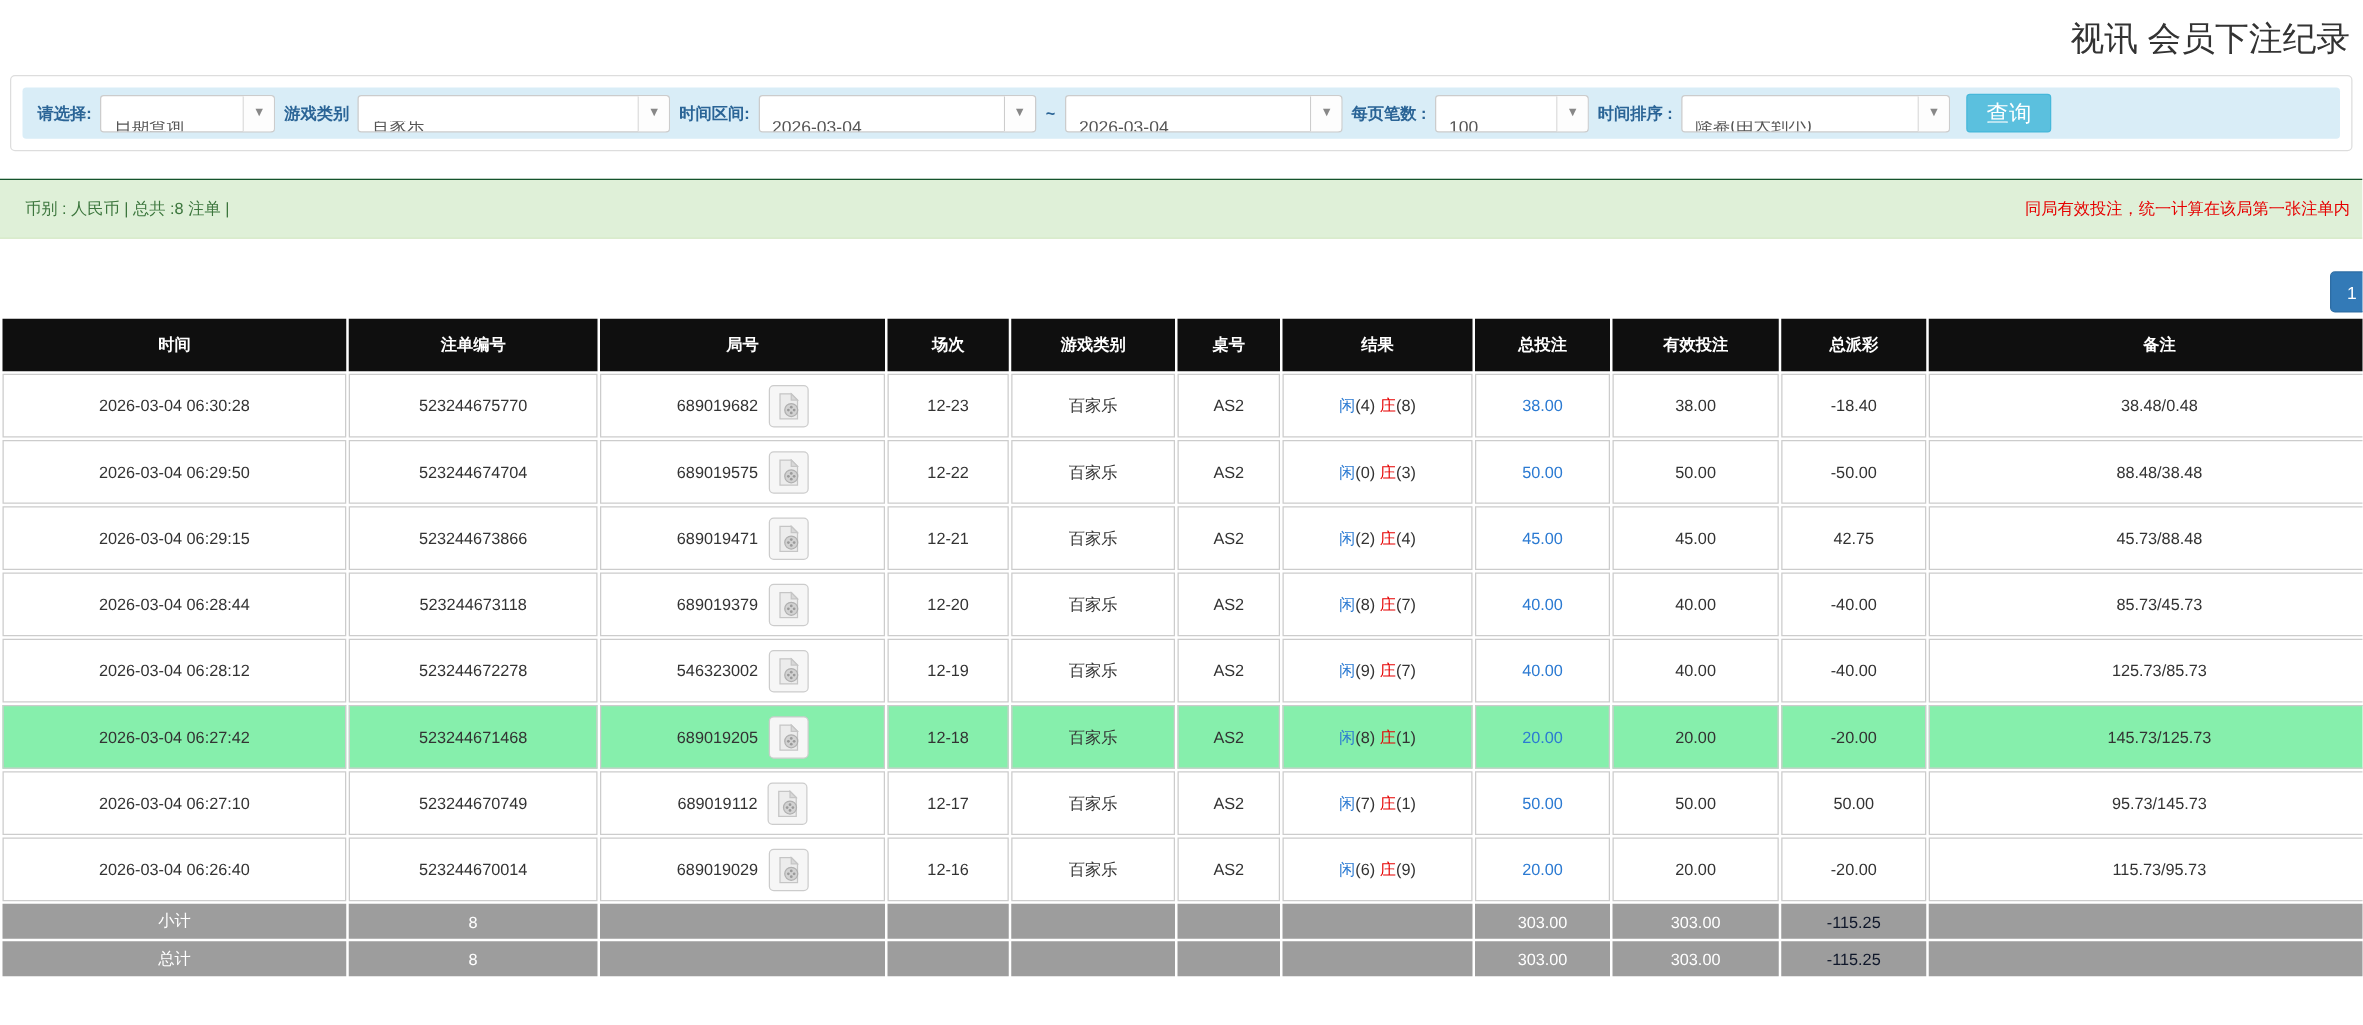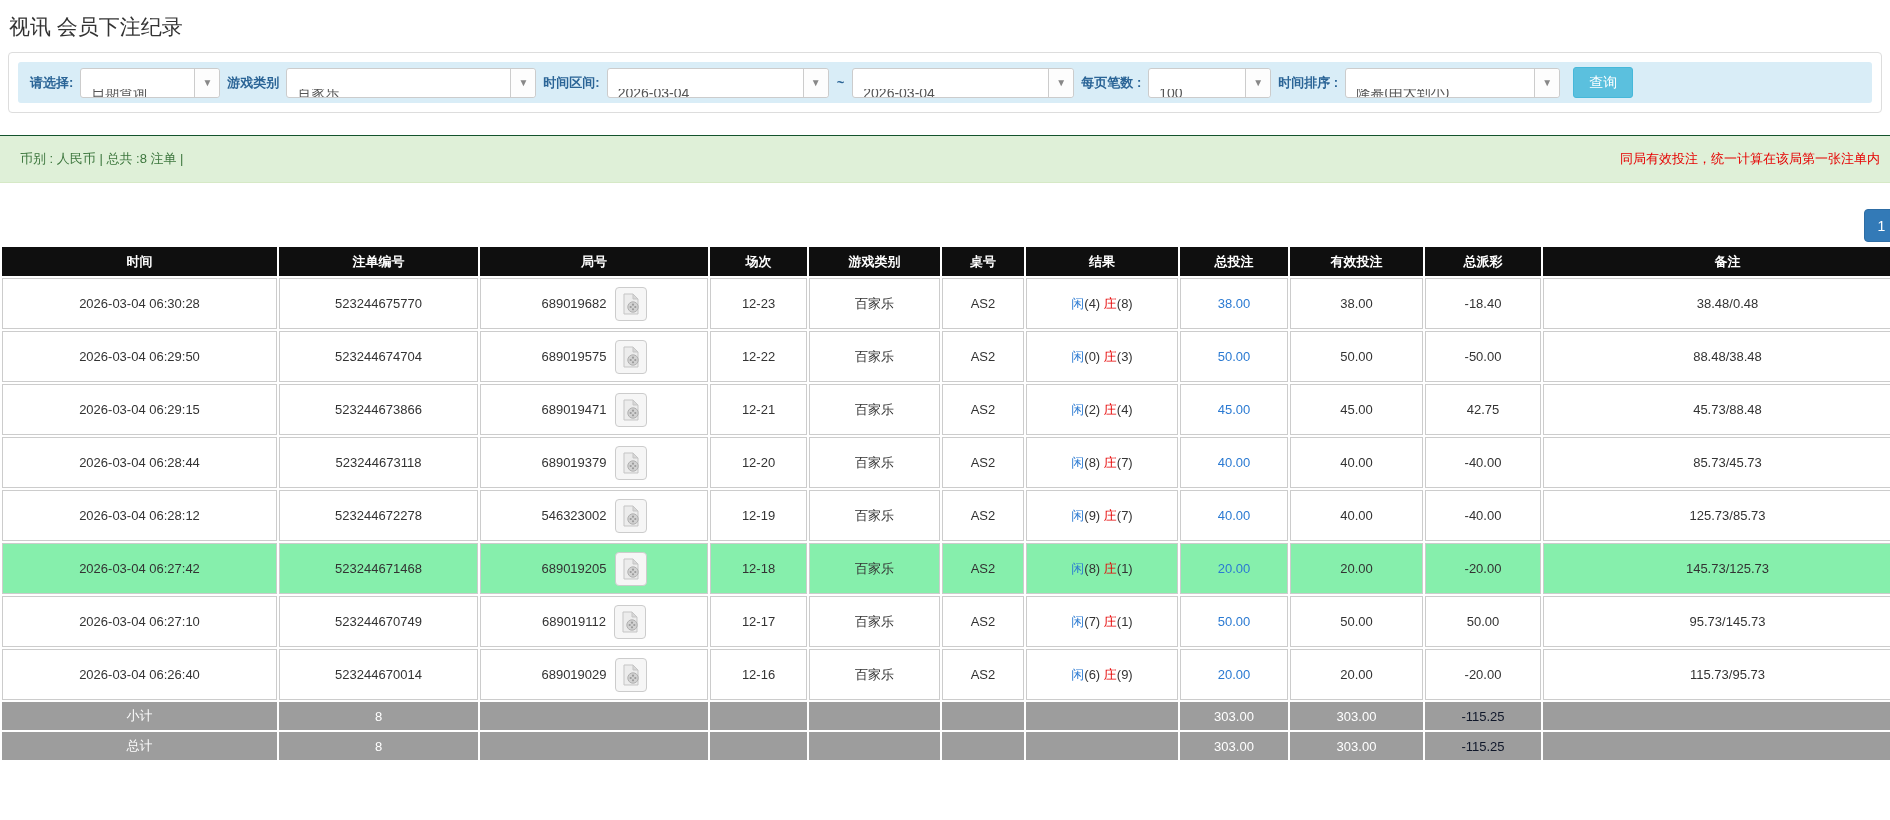--- a/index.html
+++ b/index.html
@@ -1,45 +1,45 @@
 <!DOCTYPE html>
 <html><head>
 <meta charset="utf-8">
 <style>
   * { box-sizing: border-box; margin: 0; padding: 0; }
   html, body { width: 1890px; height: 820px; overflow: hidden; background: #fff;
     font-family: "Liberation Sans", "DejaVu Sans", sans-serif; }
-  .page-title { font-size: 21px; color: #333; padding: 13px 10px 11px 9px; }
+  .page-title { font-size: 27px; color: #333; padding: 13px 10px 11px 9px; text-align: right; }
 
   .filter-panel { margin: 0 8px; border: 1px solid #ddd; border-radius: 4px; background: #fff; padding: 9px; }
   .filter-bar { background: #d9edf7; border-radius: 3px; display: flex; align-items: center;
     height: 41px; padding: 16px 12px; gap: 7px; font-size: 13px; white-space: nowrap; }
   .flabel { color: #2a6496; font-weight: bold; }
   .combo { display: inline-flex; align-items: stretch; background: #fff; border: 1px solid #ccc;
     border-radius: 3px; height: 30px; cursor: pointer; }
   .combo-val { padding: 0 10px; display: flex; align-items: center; color: #555; font-size: 14px; flex: 1; overflow: hidden; margin-top: 20px; }
   .caret-box { width: 25px; border-left: 1px solid #ccc; display: flex; align-items: center;
     justify-content: center; color: #888; font-size: 10px; background: #fdfdfd; border-radius: 0 3px 3px 0; }
   .tilde { color: #2a6496; font-weight: bold; padding: 0 1px; }
   .btn-search { background: #5bc0de; border: 1px solid #46b8da; color: #fff; height: 31px;
-    padding: 0 15px; border-radius: 3px; font-size: 14px; margin-left: 6px; cursor: pointer; }
+    padding: 0 15px; border-radius: 3px; font-size: 18px; margin-left: 6px; cursor: pointer; }
 
   .info-bar { margin-top: 22px; background: #dff0d8; border-top: 1px solid #14532d;
     border-bottom: 1px solid #d6e9c6; height: 48px; display: flex; align-items: center;
     justify-content: space-between; padding: 0 10px 0 20px; font-size: 13px; }
   .info-left { color: #3c763d; }
   .info-right { color: #e60000; }
 
   .pagerow { position: relative; height: 62px; }
   .page-btn { position: absolute; right: -9px; top: 26px; width: 35px; height: 33px;
     background: #337ab7; border: 1px solid #2e6da4; color: #fff; border-radius: 4px;
     display: flex; align-items: center; justify-content: center; font-size: 14px; cursor: pointer; }
 
   table.records { width: 1890px; border-collapse: separate; border-spacing: 2px; table-layout: fixed; font-size: 13px; }
-  table.records th { background: #0f0f0f; color: #fff; font-weight: bold; height: 29px;
+  table.records th { background: #0f0f0f; color: #fff; font-weight: bold; height: 42px;
     padding: 0 2px; text-align: center; font-size: 13px; }
   table.records td { border: 1px solid #ccc; text-align: center; color: #333; height: 51px;
     background: #fff; padding: 0 3px; overflow: hidden; }
   tr.hl td { background: #86efac; }
   .c-blue { color: #2b7ad2; }
   .c-red { color: #e60000; }
   .c-dark { color: #333; }
   .link { color: #2b7ad2; cursor: pointer; }
   td.neg { color: #e60000; }
   tr.sum td { background: #9d9d9d; color: #fff; border: none; height: 28px; }

